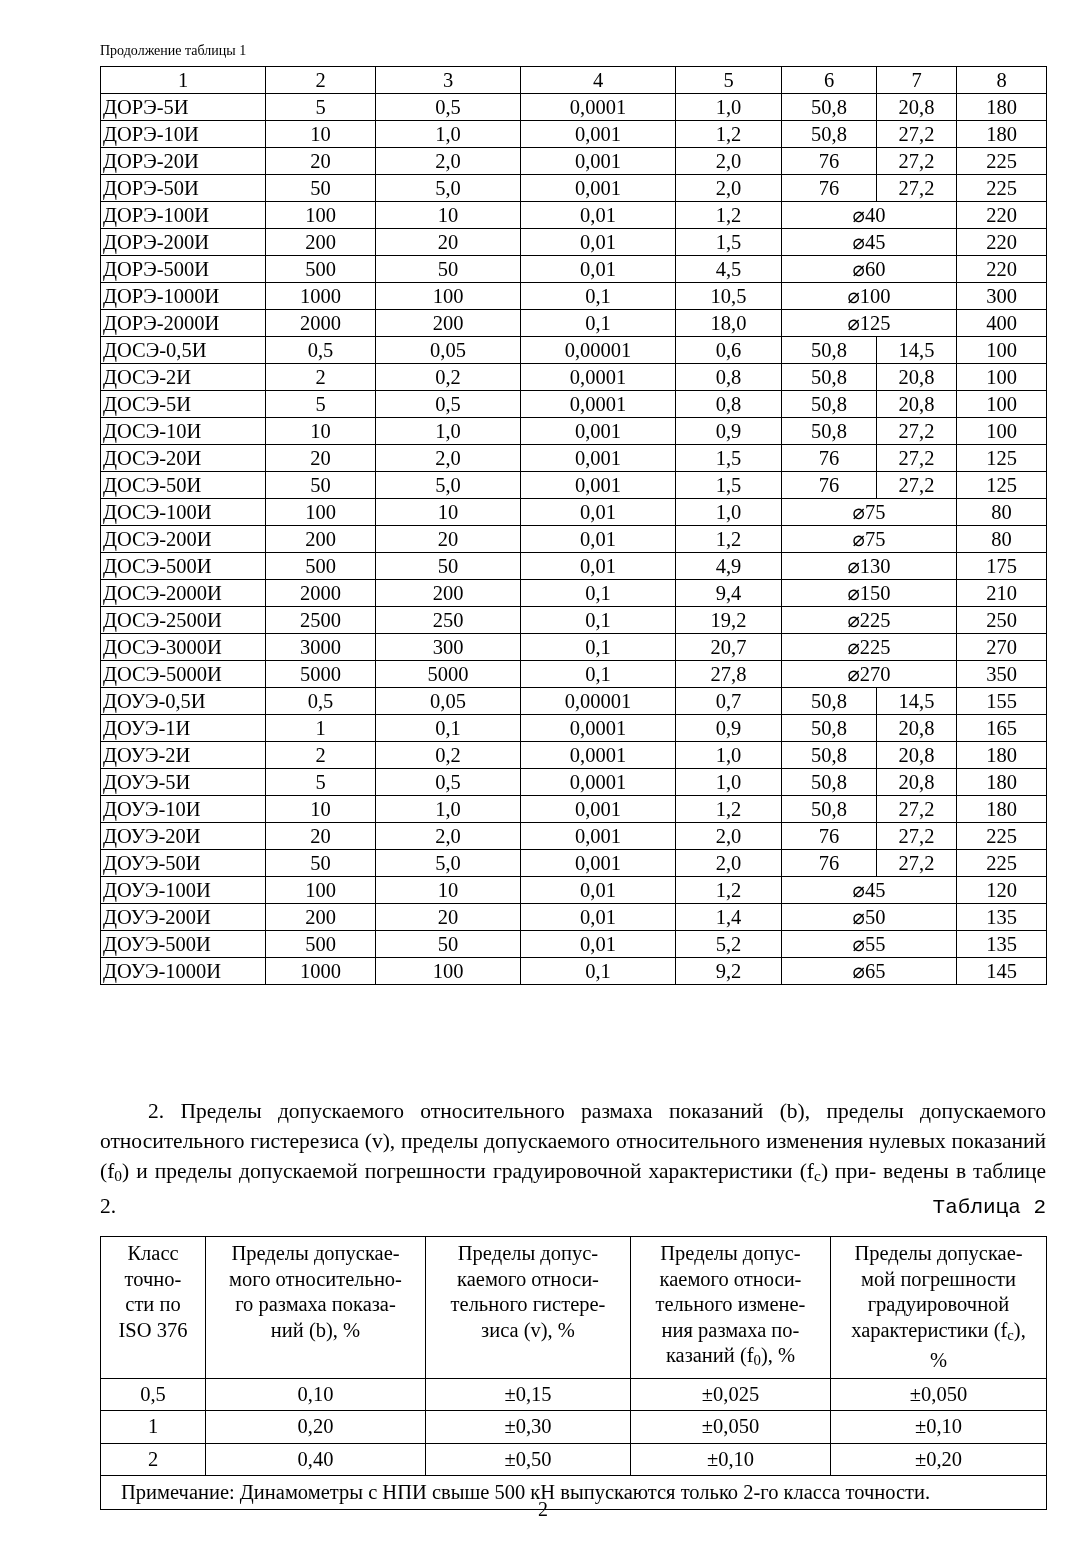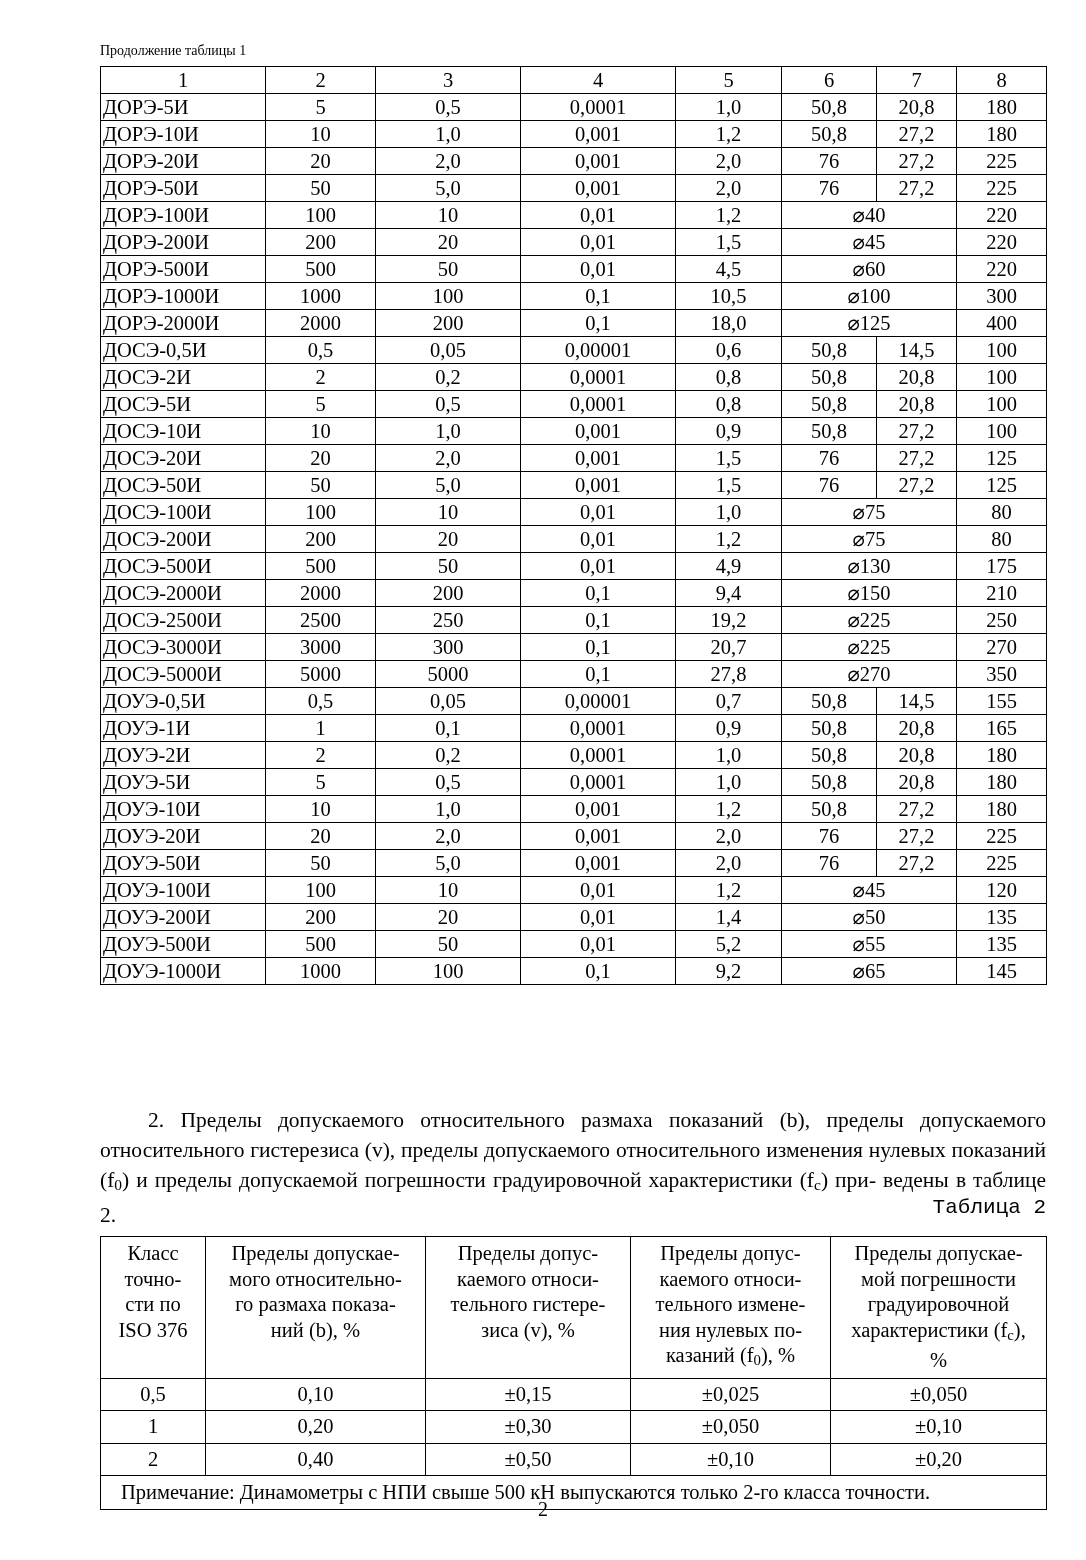--- a/index.html
+++ b/index.html
@@ -75,21 +75,20 @@
   .para {
     position: absolute;
     left: 100px;
     top: 1096px;
     width: 946px;
     font-size: 21.5px;
     line-height: 30px;
     text-align: justify;
     text-indent: 48px;
     hyphens: manual;
-    margin-top: 9px;
   }
   .para sub {
     font-size: 0.72em;
     vertical-align: -0.22em;
   }
 
   
   .t2-caption {
     position: absolute;
     left: 100px;
@@ -530,21 +529,21 @@
             <td class="hcell">
               <span class="ln">Пределы допус-</span>
               <span class="ln">каемого относи-</span>
               <span class="ln">тельного гистере-</span>
               <span class="ln">зиса (v), %</span>
             </td>
             <td class="hcell">
               <span class="ln">Пределы допус-</span>
               <span class="ln">каемого относи-</span>
               <span class="ln">тельного измене-</span>
-              <span class="ln">ния нулевых по-</span>
+              <span class="ln">ния размаха по-</span>
               <span class="ln">казаний (f<sub>0</sub>), %</span>
             </td>
             <td class="hcell">
               <span class="ln">Пределы допускае-</span>
               <span class="ln">мой погрешности</span>
               <span class="ln">градуировочной</span>
               <span class="ln">характеристики (f<sub>c</sub>),</span>
               <span class="ln">%</span>
             </td>
           </tr>

